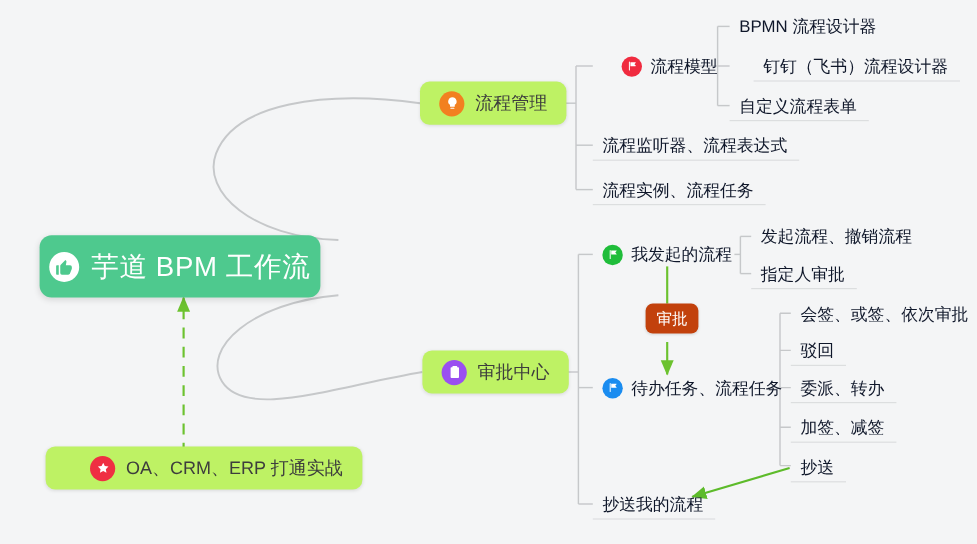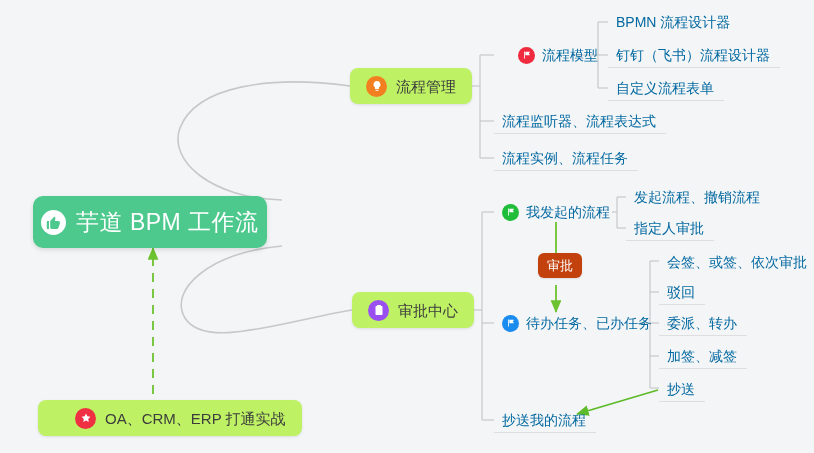--- a/index.html
+++ b/index.html
@@ -54,21 +54,21 @@
 
   
   .plain {
     border-bottom: 1px solid #dcdedf;
     padding: 0 10px 0 8px;
   }
   .plain.noline { border-bottom: none; }
 
   .label {
     font-size: 14px;
-    color: #0369a1;
+    color: #0f172a;
     line-height: 1;
   }
   .label.big { font-size: 15px; color: #3d3d3d; }
 
   
   .cicon {
     width: 17px;
     height: 17px;
     border-radius: 50%;
     flex: 0 0 auto;
@@ -178,21 +178,21 @@
       <svg width="10" height="10" viewBox="0 0 24 24" fill="#ffffff">
         <path d="M6 3a1 1 0 0 1 1 1v16a1 1 0 0 1-2 0V4a1 1 0 0 1 1-1zm2 1.3h10.2c.6 0 .9.7.5 1.1l-2.6 2.9 2.6 2.9c.4.45.1 1.15-.5 1.15H8V4.3z"></path>
       </svg>
     </span>
     <span class="label">流程模型</span>
   </div>
 
   <div class="node plain noline" style="left:608px; top:10px; height:24px;">
     <span class="label">BPMN 流程设计器</span>
   </div>
-  <div class="node plain" style="left:608px; top:42px; height:26px;">
+  <div class="node plain" style="left:628px; top:42px; height:26px;">
     <span class="label">钉钉（飞书）流程设计器</span>
   </div>
   <div class="node plain" style="left:608px; top:75px; height:26px;">
     <span class="label">自定义流程表单</span>
   </div>
 
   <div class="node plain" style="left:494px; top:108px; height:26px;">
     <span class="label">流程监听器、流程表达式</span>
   </div>
   <div class="node plain" style="left:494px; top:145px; height:26px;">
@@ -222,21 +222,21 @@
   <div class="node plain" style="left:626px; top:215px; height:26px;">
     <span class="label">指定人审批</span>
   </div>
 
   <div class="node plain noline" style="left:494px; top:310px; height:26px;">
     <span class="cicon" style="background:#1a8cf0">
       <svg width="10" height="10" viewBox="0 0 24 24" fill="#ffffff">
         <path d="M6 3a1 1 0 0 1 1 1v16a1 1 0 0 1-2 0V4a1 1 0 0 1 1-1zm2 1.3h10.2c.6 0 .9.7.5 1.1l-2.6 2.9 2.6 2.9c.4.45.1 1.15-.5 1.15H8V4.3z"></path>
       </svg>
     </span>
-    <span class="label">待办任务、已办任务</span>
+    <span class="label">待办任务、流程任务</span>
   </div>
 
   <div class="node plain noline" style="left:659px; top:250px; height:24px;">
     <span class="label">会签、或签、依次审批</span>
   </div>
   <div class="node plain" style="left:659px; top:279px; height:26px;">
     <span class="label">驳回</span>
   </div>
   <div class="node plain" style="left:659px; top:310px; height:26px;">
     <span class="label">委派、转办</span>
@@ -249,21 +249,21 @@
   </div>
 
   <div class="node plain" style="left:494px; top:407px; height:26px;">
     <span class="label">抄送我的流程</span>
   </div>
 
   <div class="tag" style="left:538px; top:253px;">
     <span>审批</span>
   </div>
 
-  <div class="node card" style="left:38px; top:400px; height:36px;padding-left:37px;">
+  <div class="node card" style="left:38px; top:372px; height:36px;padding-left:37px;">
     <span class="cicon big" style="background:#ef2f42">
       <svg width="12" height="12" viewBox="0 0 24 24" fill="#ffffff">
         <path d="M12 3.2l2.7 5.5 6.1.9-4.4 4.3 1.04 6.05L12 17.1l-5.44 2.85L7.6 13.9 3.2 9.6l6.1-.9L12 3.2z"></path>
       </svg>
     </span>
     <span class="label big">OA、CRM、ERP 打通实战</span>
   </div>
 
 </div>
 

